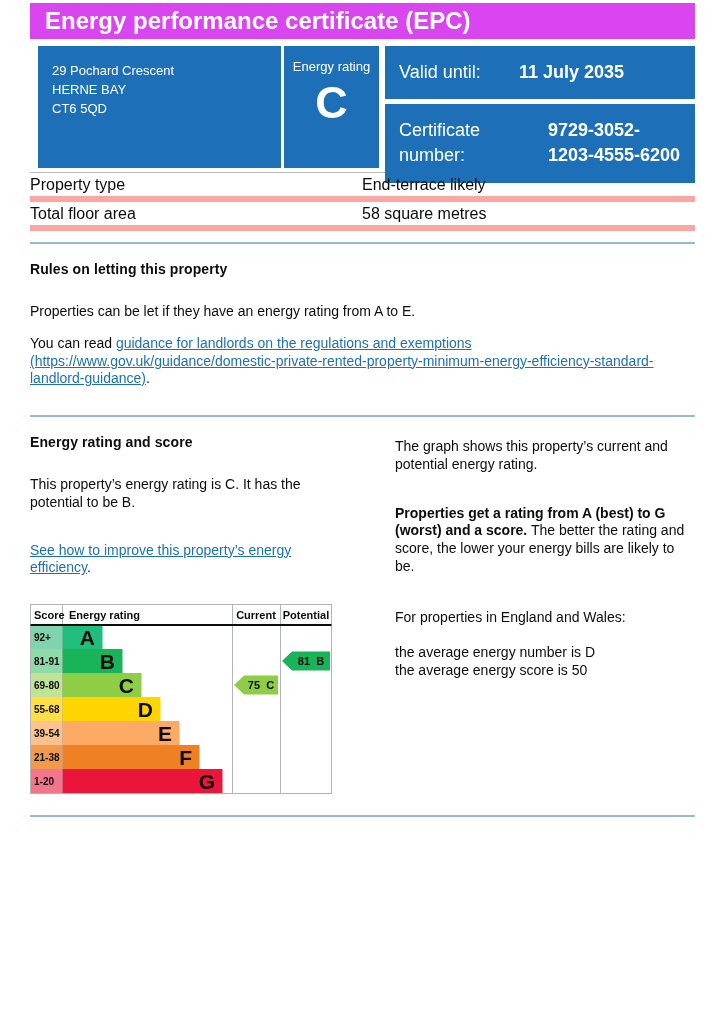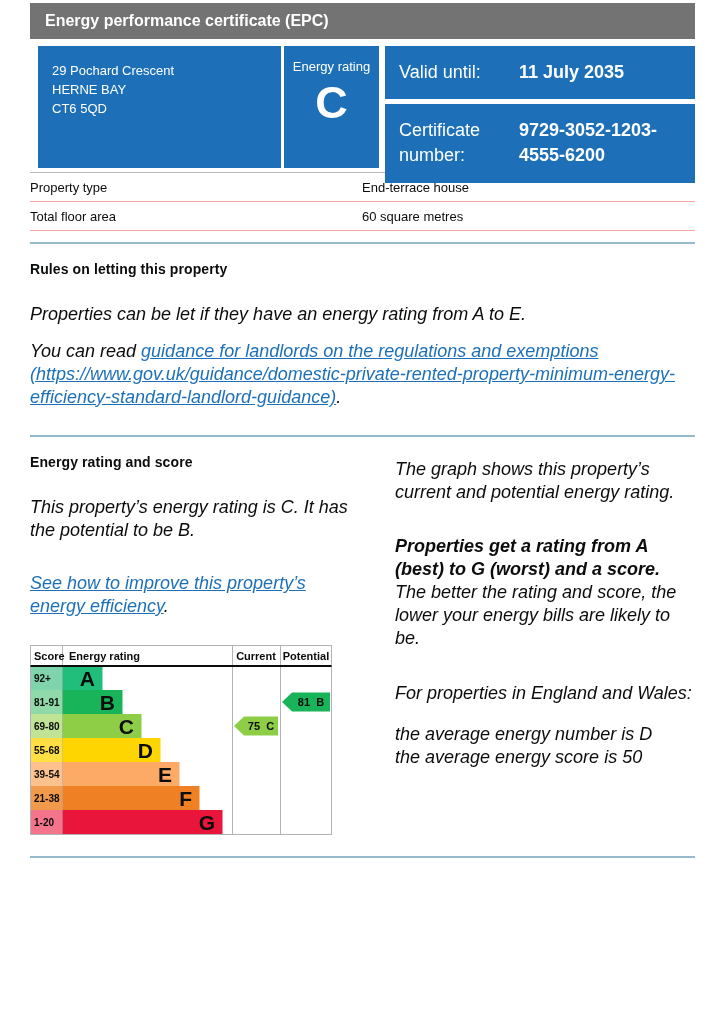--- a/index.html
+++ b/index.html
@@ -6,52 +6,52 @@
   html, body { background: #fff; }
   body {
     width: 723px; height: 1024px; overflow: hidden;
     font-family: "Liberation Sans", sans-serif;
     color: #0b0c0c;
   }
   .page { padding: 3px 28px 0 30px; width: 723px; }
 
   
   .title-bar {
-    background: #737373; color: #fff; height: 36px;
+    background: #d946ef; color: #fff; height: 36px;
     display: flex; align-items: center; padding-left: 15px;
-    font-size: 16px; font-weight: bold; margin-bottom: 7px;
+    font-size: 24px; font-weight: bold; margin-bottom: 7px;
   }
 
   
   .banner { display: flex; height: 122px; margin-bottom: 3px; padding-left: 8px; }
   .banner .box { background: #1d70b8; color: #fff; }
   .addr { width: 243px; padding: 16px 14px; font-size: 13px; line-height: 1.45; margin-right: 3px; }
   .rating-box { width: 95px; margin-right: 6px; display: flex; flex-direction: column; align-items: center; padding-top: 13px; }
   .rating-box .lbl { font-size: 13px; }
   .rating-box .big { font-size: 45px; font-weight: bold; line-height: 1.1; margin-top: 4px; }
   .meta { flex: 1; display: flex; flex-direction: column; }
   .meta .mrow { display: flex; padding: 14px; align-items: flex-start; }
   .meta .mrow.r1 { height: 66px; margin-bottom: 5px; }
-  .meta .mrow.r2 { flex: 1; }
+  .meta .mrow.r2 { flex: 1; gap: 29px; }
   .meta .mlabel { flex: 0 0 120px; font-size: 18px; line-height: 1.4; }
   .meta .mvalue { font-size: 18px; font-weight: bold; line-height: 1.4; }
 
   
   .ptable { width: 100%; border-top: 1px solid #b8bbbd; margin-top: 4px; }
-  .prow { display: flex; height: 29px; align-items: center; border-bottom: 1px solid #fca5a5; font-size: 13px; }
+  .prow { display: flex; height: 29px; align-items: center; border-bottom: 6px solid #fca5a5; font-size: 16px; }
   .prow .plabel { width: 332px; }
   .prow .pvalue { flex: 1; }
 
   .divider { height: 2px; background: #96bac9; border: 0; }
   .divider.d1 { margin-top: 11px; }
   .divider.d2 { margin-top: 27px; }
   .divider.d3 { margin-top: 17px; }
 
   h2 { font-size: 14px; font-weight: bold; margin-top: 17px; letter-spacing: 0.1px; }
-  p { font-size: 18px; line-height: 1.27; font-style: italic; }
+  p { font-size: 14px; line-height: 1.27; }
   a { color: #1d70b8; }
 
   .rules-p1 { margin-top: 26px; }
   .rules-p2 { margin-top: 14px; }
 
   .cols { display: flex; }
   .col-left { width: 322px; margin-right: 43px; }
   .col-right { width: 300px; }
   .intro-p { margin-top: 26px; }
   .improve-p { margin-top: 30px; }
@@ -90,25 +90,25 @@
       <div class="box mrow r2">
         <span class="mlabel">Certificate number:</span>
         <span class="mvalue">9729-3052-1203-4555-6200</span>
       </div>
     </div>
   </div>
 
   <div class="ptable">
     <div class="prow">
       <span class="plabel">Property type</span>
-      <span class="pvalue">End-terrace house</span>
+      <span class="pvalue">End-terrace likely</span>
     </div>
     <div class="prow">
       <span class="plabel">Total floor area</span>
-      <span class="pvalue">60 square metres</span>
+      <span class="pvalue">58 square metres</span>
     </div>
   </div>
 
   <hr class="divider d1">
 
   <h2>Rules on letting this property</h2>
   <p class="rules-p1">Properties can be let if they have an energy rating from A to E.</p>
   <p class="rules-p2"><span>You can read </span><a href="#">guidance for landlords on the regulations and exemptions (https://www.gov.uk/guidance/domestic-private-rented-property-minimum-energy-efficiency-standard-landlord-guidance)</a><span>.</span></p>
 
   <hr class="divider d2">

